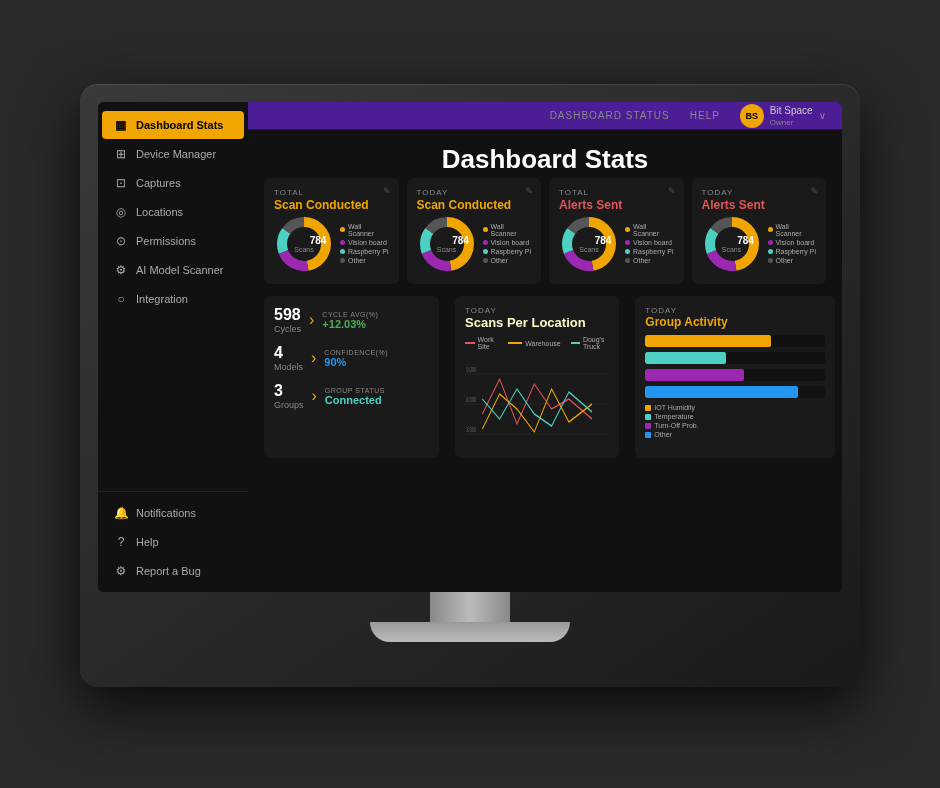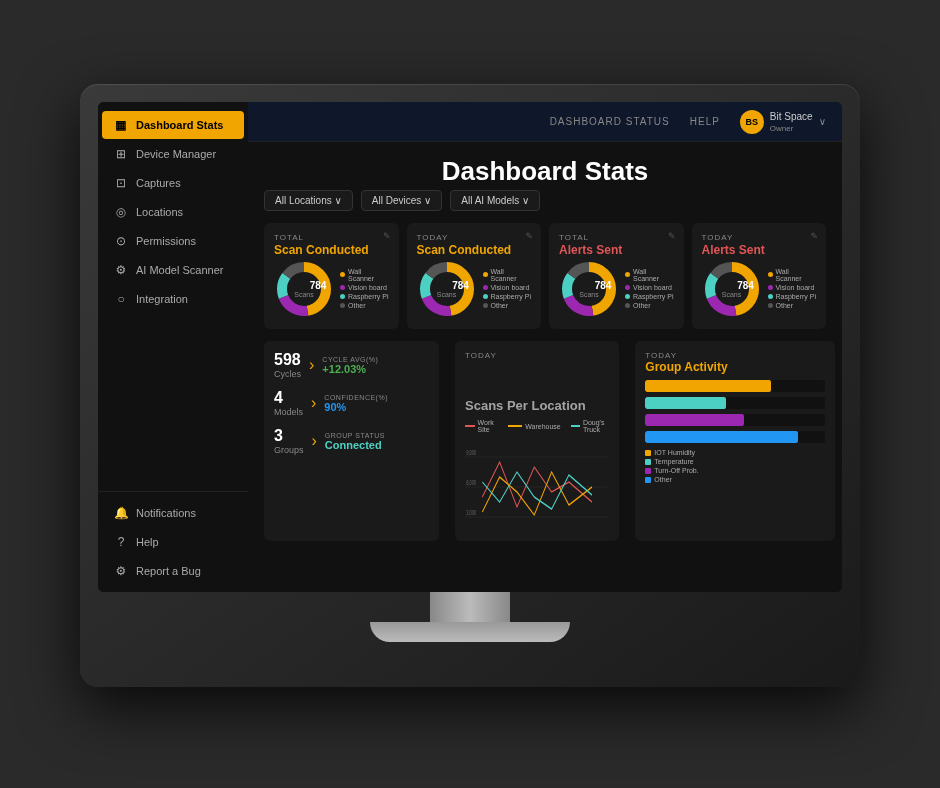--- a/index.html
+++ b/index.html
@@ -112,28 +112,28 @@
       text-align: center;
     }
 
     .sidebar-bottom {
       border-top: 1px solid #222;
       padding: 6px 0;
     }
 
     
     .header {
-      background: #0f172a;
+      background: #4c1d95;
       border-bottom: 1px solid #222;
       padding: 8px 16px;
       display: flex;
       align-items: center;
       justify-content: flex-end;
       gap: 20px;
-      height: 40px;
+      height: 28px;
     }
 
     .header-status {
       color: #888;
       font-size: 10px;
       letter-spacing: 1px;
     }
 
     .header-help {
       color: #888;
@@ -375,24 +375,23 @@
       margin-bottom: 6px;
     }
 
     .chart-type {
       color: #888;
       font-size: 8px;
       letter-spacing: 1px;
     }
 
     .chart-title {
-      color: #a3a3a3;
+      color: #fef9c3;
       font-size: 13px;
       font-weight: bold;
-      margin-top: 38px;
     }
 
     .chart-legend {
       display: flex;
       gap: 10px;
       margin-bottom: 4px;
     }
 
     .chart-legend-item {
       display: flex;
@@ -544,25 +543,20 @@
                 <span>Bit Space</span><br>
                 <span style="color:#888;font-size:8px;">Owner</span>
               </span>
               <span style="color:#888;font-size:10px;">∨</span>
             </div>
           </div>
 
           <div class="main-content">
             <h1 class="page-title">Dashboard Stats</h1>
 
-            <div class="filters">
-              <button class="filter-btn">All Locations ∨</button>
-              <button class="filter-btn">All Devices ∨</button>
-              <button class="filter-btn">All AI Models ∨</button>
-            </div>
 
             <div class="stats-row">
 
               <div class="stat-card">
                 <div class="stat-type">TOTAL</div>
                 <div class="stat-title orange">Scan Conducted</div>
                 <span class="edit-icon">✎</span>
                 <div class="donut-container">
                   <div class="donut-wrap">
                     <svg width="60" height="60" viewBox="0 0 60 60">

